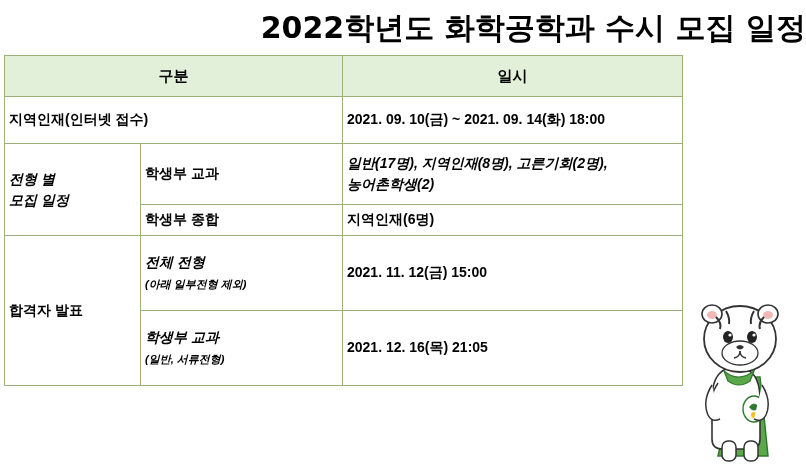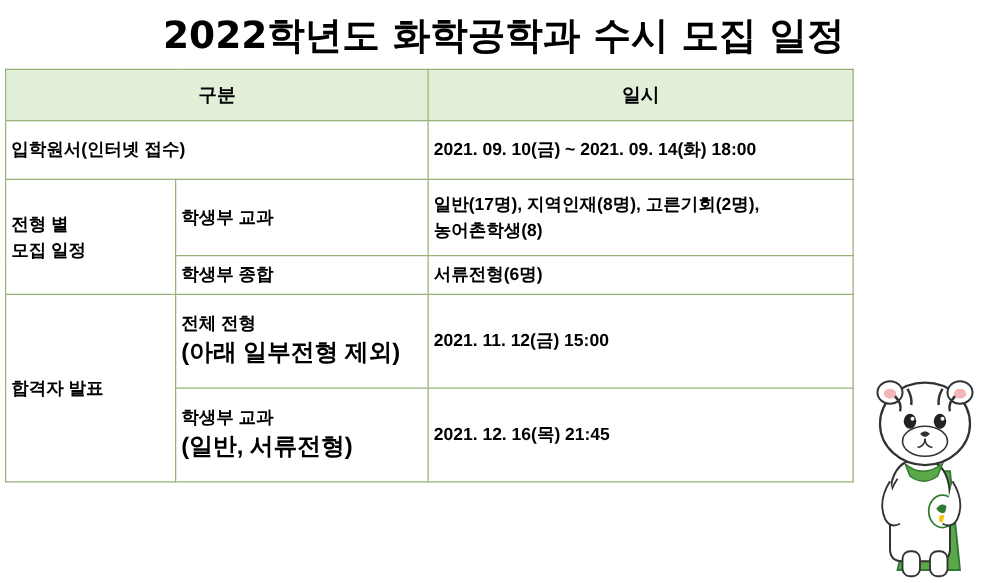--- a/index.html
+++ b/index.html
@@ -8,21 +8,21 @@
   }
   body {
     width: 806px;
     height: 466px;
     background: #ffffff;
     font-family: "Liberation Sans", sans-serif;
     position: relative;
     overflow: hidden;
   }
   .page-title {
-    text-align: center;
+    text-align: right;
     font-size: 30px;
     font-weight: bold;
     color: #000000;
     letter-spacing: 0px;
     margin: 8px 0 6px 0;
     font-family: "DejaVu Sans", sans-serif;
   }
   table.schedule {
     border-collapse: collapse;
     width: 678px;
@@ -48,23 +48,24 @@
   .row-apply td {
     height: 34px;
   }
   .red-text {
     color: #ff0000;
     font-weight: bold;
     font-size: 14.5px;
   }
   .cell-multiline {
     line-height: 1.5;
+    font-style: italic;
   }
   .cell-sub {
-    font-size: 19px;
+    font-size: 11px;
   }
   .tall td { height: 48px; }
   .taller td { height: 62px; }
   .mascot {
     position: absolute;
     right: 8px;
     bottom: 0px;
     width: 150px;
     height: 185px;
   }
@@ -81,52 +82,52 @@
     <col class="col-c">
   </colgroup>
   <thead>
     <tr>
       <th colspan="2">구분</th>
       <th>일시</th>
     </tr>
   </thead>
   <tbody>
     <tr class="row-apply">
-      <td colspan="2">입학원서(인터넷 접수)</td>
+      <td colspan="2">지역인재(인터넷 접수)</td>
       <td class="red-text">2021. 09. 10(금) ~ 2021. 09. 14(화) 18:00</td>
     </tr>
     <tr class="tall">
       <td rowspan="2" class="cell-multiline">
         <span>전형 별</span><br>
         <span>모집 일정</span>
       </td>
       <td>학생부 교과</td>
       <td class="cell-multiline">
         <span>일반(17명), 지역인재(8명), 고른기회(2명),</span><br>
-        <span>농어촌학생(8)</span>
+        <span>농어촌학생(2)</span>
       </td>
     </tr>
     <tr>
       <td>학생부 종합</td>
-      <td>서류전형(6명)</td>
+      <td>지역인재(6명)</td>
     </tr>
     <tr class="taller">
       <td rowspan="2">합격자 발표</td>
       <td class="cell-multiline">
         <span>전체 전형</span><br>
         <span class="cell-sub">(아래 일부전형 제외)</span>
       </td>
       <td>2021. 11. 12(금) 15:00</td>
     </tr>
     <tr class="taller">
       <td class="cell-multiline">
         <span>학생부 교과</span><br>
         <span class="cell-sub">(일반, 서류전형)</span>
       </td>
-      <td>2021. 12. 16(목) 21:45</td>
+      <td>2021. 12. 16(목) 21:05</td>
     </tr>
   </tbody>
 </table>
 
 <svg class="mascot" viewBox="0 0 150 185">
 
   <path d="M88 96 L70 175 L120 175 L112 96 Z" fill="#5aa84a" stroke="#2f7a2f" stroke-width="1.5"></path>
 
   <path d="M78 88 q-14 6 -14 30 l0 40 q0 10 10 10 l28 0 q10 0 10 -10 l0 -40 q0 -24 -14 -30 Z" fill="#ffffff" stroke="#333" stroke-width="1.6"></path>
 

